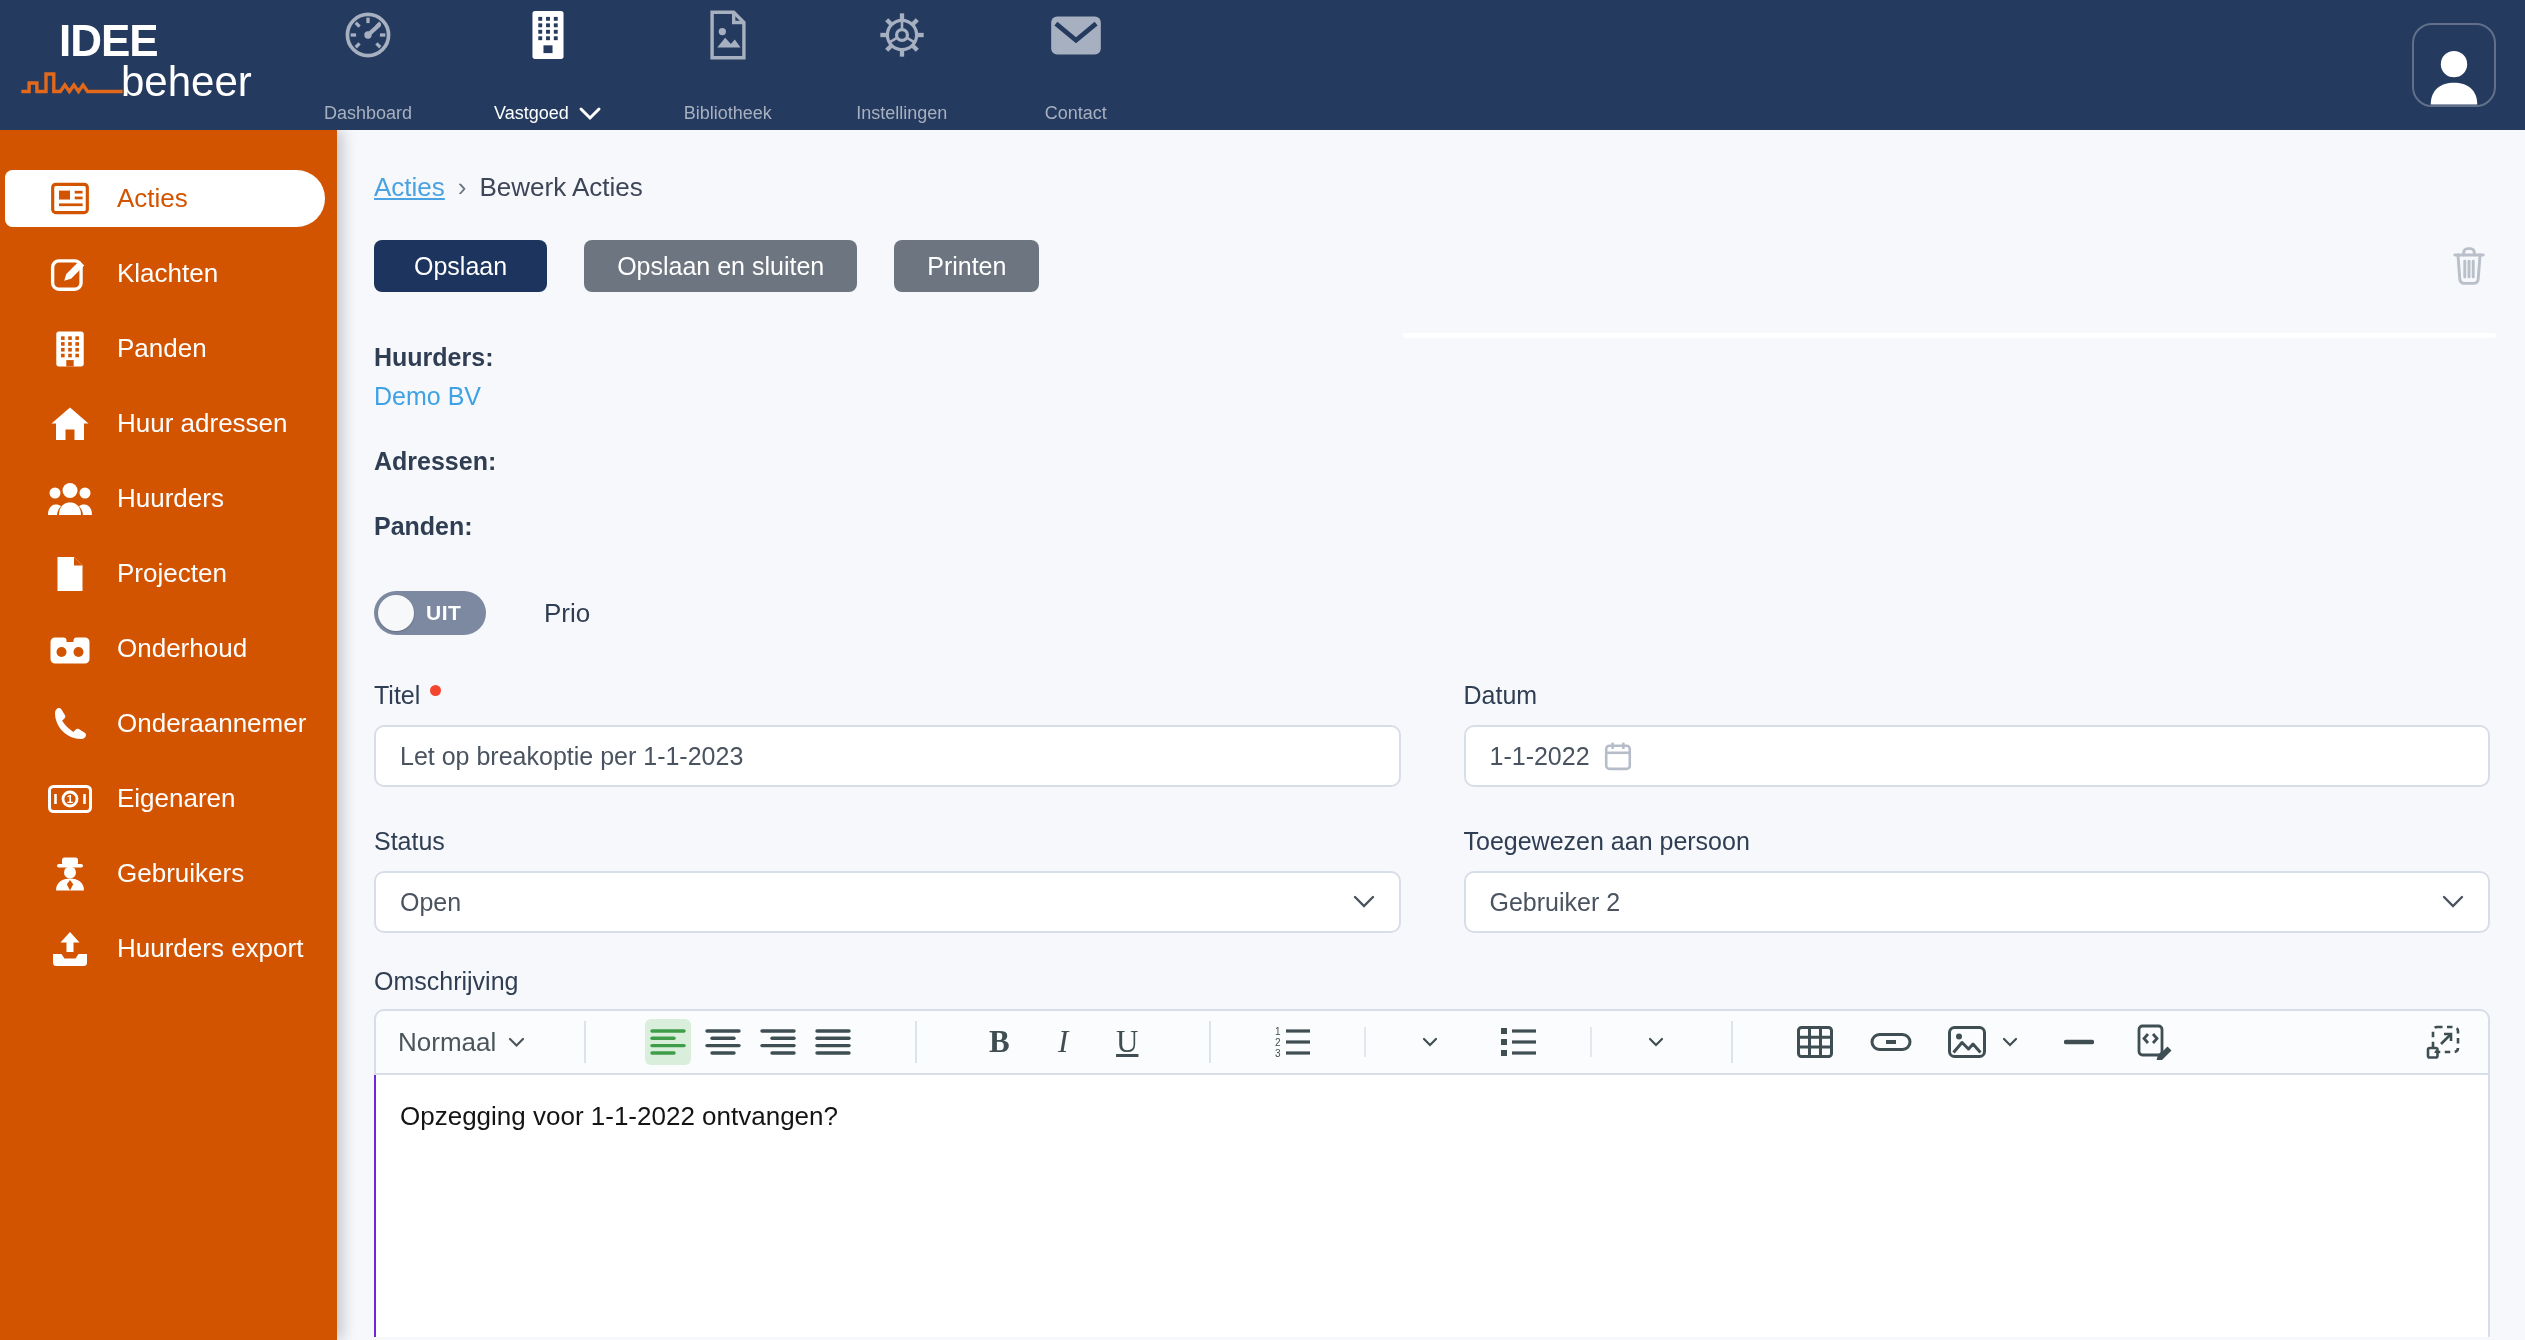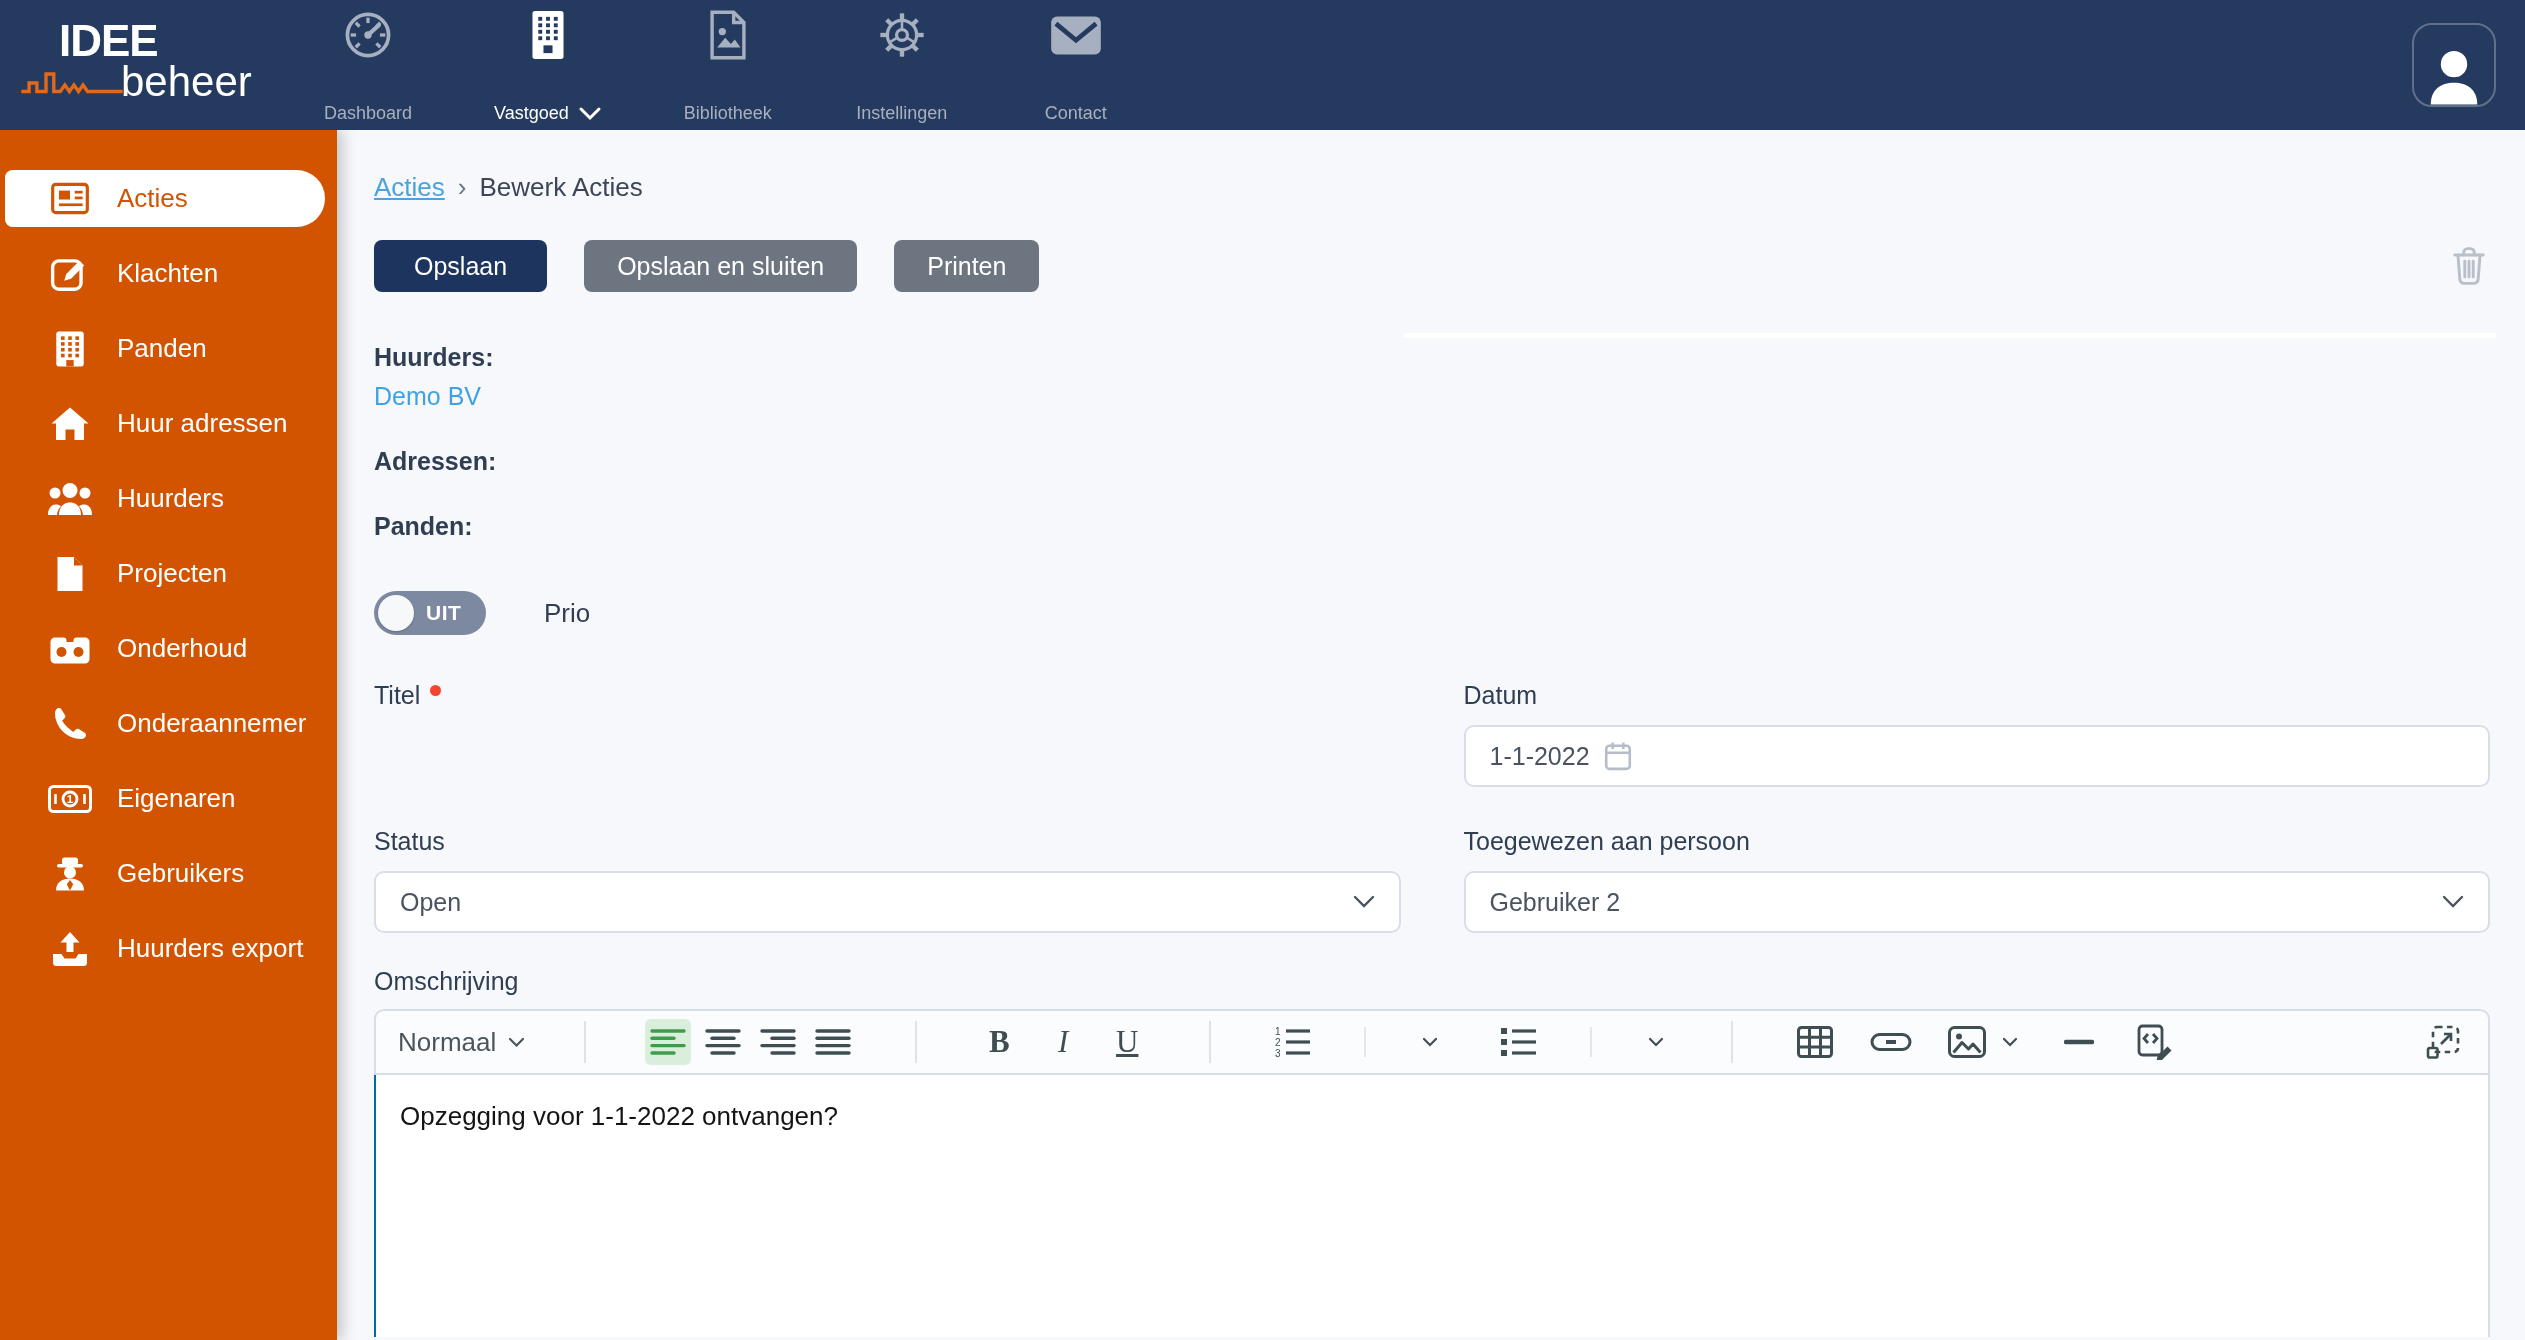--- a/index.html
+++ b/index.html
@@ -70,21 +70,21 @@
   .ed-group { display:flex; align-items:center; gap:9px; }
   .ed-btn { width:46px; height:46px; display:flex; align-items:center; justify-content:center; background:none; border:none; border-radius:6px; cursor:pointer; color:#3f4e52; }
   .ed-btn.active { background:#d9efdc; color:#3f9d4a; }
   .ed-btn.small { width:32px; }
   .biu { font-family:"Liberation Serif", serif; font-size:31px; color:#3f4e52; }
   .biu.b { font-weight:bold; }
   .biu.i { font-style:italic; }
   .biu.u { text-decoration:underline; }
   .ins-group { display:flex; align-items:center; gap:30px; }
   .spacer { flex:1; }
-  .ed-content { background:#fff; border-left:2px solid #0369a1; border-right:2px solid #d8dee8; height:262px; padding:26px 24px; font-size:26px; color:#141414; }
+  .ed-content { background:#fff; border-left:2px solid #6d28d9; border-right:2px solid #d8dee8; height:262px; padding:26px 24px; font-size:26px; color:#141414; }
   svg { display:block; }
   svg text { fill:currentColor; font-family:"Liberation Sans", sans-serif; }
 </style>
 </head>
 <body>
 
 <div class="app">
 
   <header>
     <div class="logo">
@@ -387,20 +387,21 @@
         <div class="toggle">
           <span class="knob"></span>
           <span class="toggle-text">UIT</span>
         </div>
         <span class="prio-label">Prio</span>
       </div>
 
       <div class="form-grid">
         <div class="field">
           <label><span>Titel</span><span class="req"></span></label>
+          <input class="text-input" type="text" value="Let op breakoptie per 1-1-2023" style="">
         </div>
 
         <div class="field">
           <label>Datum</label>
           <div class="control date">
             <span>1-1-2022</span>
             <span>
               <svg width="28" height="30" viewBox="0 0 26 28" fill="none" stroke="#b6bdc9" stroke-width="2.4">
                 <rect x="2" y="4.5" width="22" height="21.5" rx="3"></rect>
                 <line x1="8" y1="1.5" x2="8" y2="7.5"></line>

